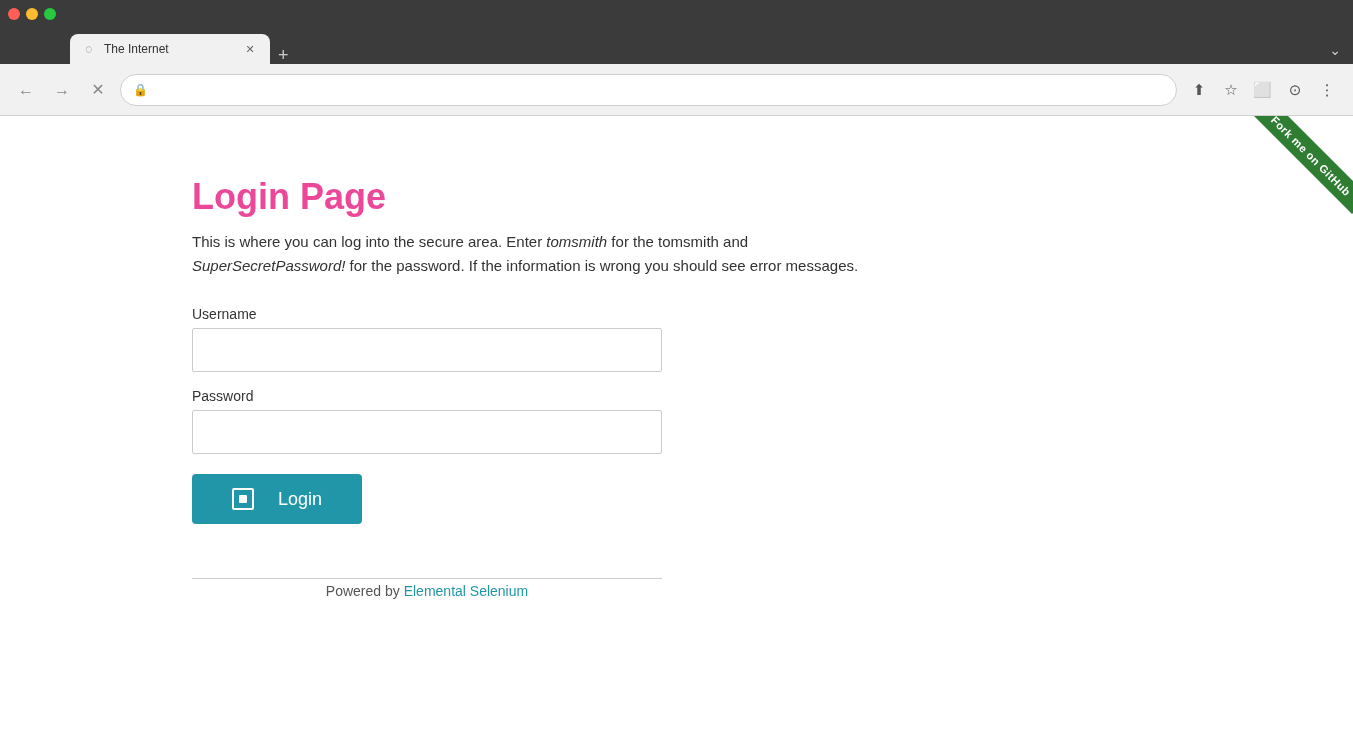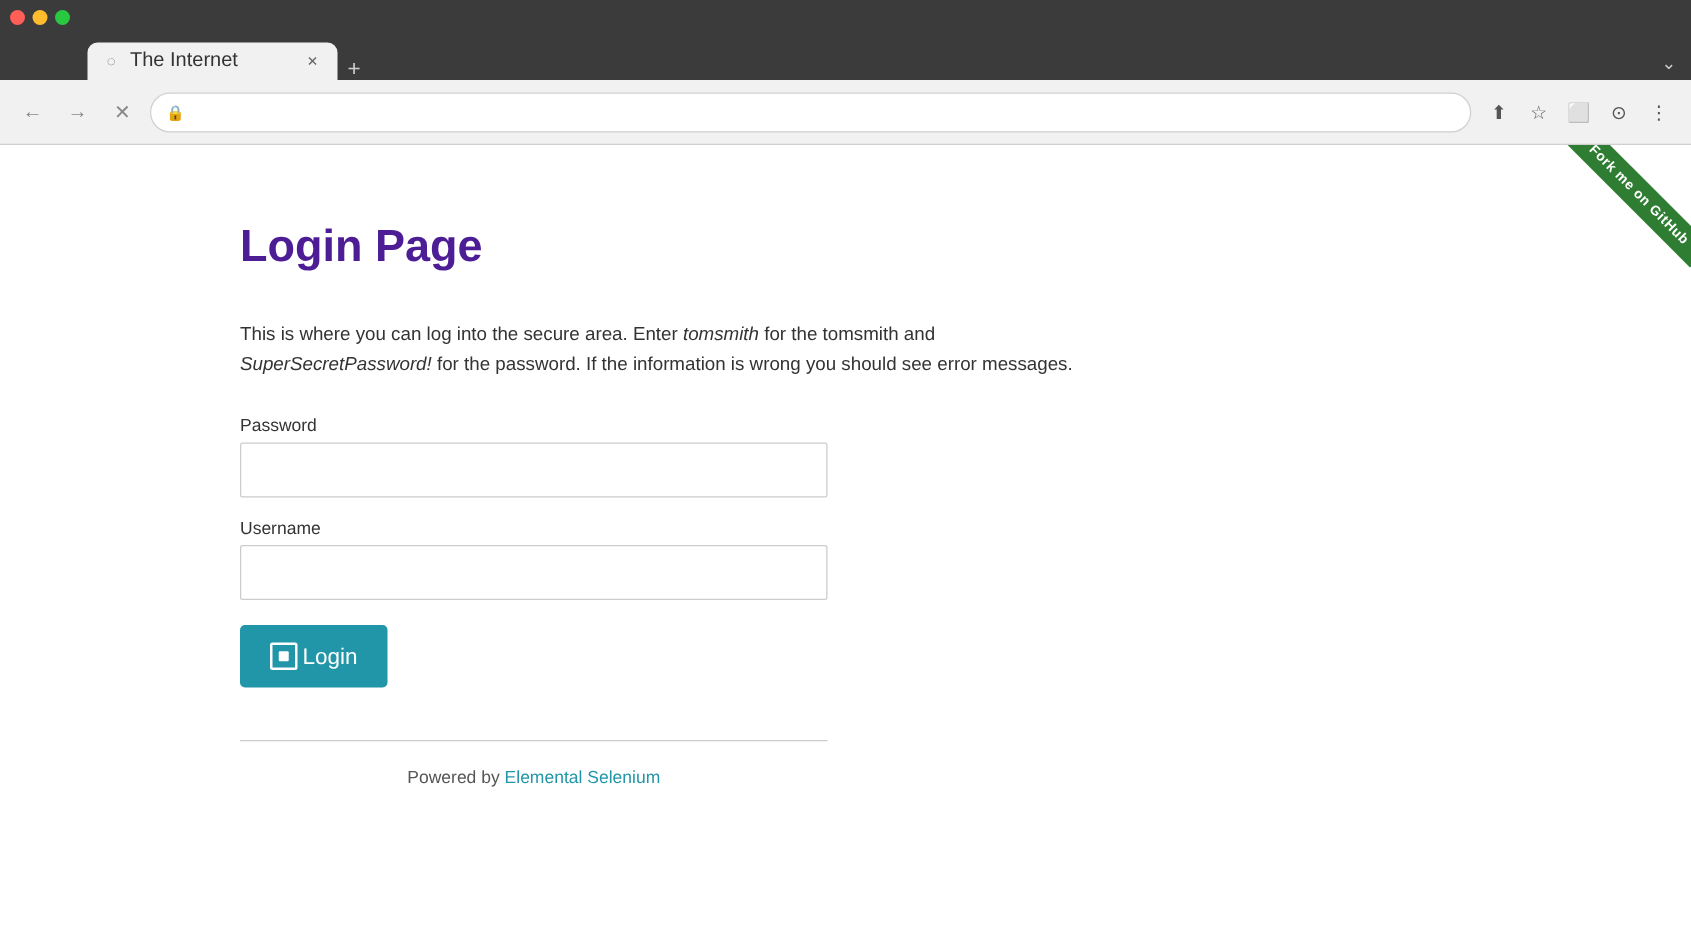--- a/index.html
+++ b/index.html
@@ -69,21 +69,21 @@
       width: 14px;
       height: 14px;
       display: flex;
       align-items: center;
       justify-content: center;
       color: #555;
       font-size: 12px;
     }
 
     .tab-title {
-      font-size: 16px;
+      font-size: 12px;
       color: #333;
       flex: 1;
     }
 
     .tab-close {
       width: 16px;
       height: 16px;
       border-radius: 50%;
       display: flex;
       align-items: center;
@@ -213,22 +213,22 @@
     }
 
     .main-content {
       padding: 60px 0 0 192px;
       max-width: 900px;
     }
 
     .page-heading {
       font-size: 36px;
       font-weight: 700;
-      color: #4c1d95;
-      margin-bottom: 38px;
+      color: #ec4899;
+      margin-bottom: 12px;
     }
 
     .description {
       font-size: 15px;
       color: #333;
       line-height: 1.6;
       margin-bottom: 28px;
       max-width: 740px;
     }
 
@@ -257,26 +257,26 @@
       outline: none;
       background: #fff;
     }
 
     .login-btn {
       margin-top: 20px;
       background: #2196a8;
       color: white;
       border: none;
       border-radius: 4px;
-      padding: 14px 24px;
+      padding: 14px 40px;
       font-size: 18px;
       cursor: pointer;
       display: flex;
       align-items: center;
-      gap: 4px;
+      gap: 24px;
     }
 
     .login-btn-icon {
       width: 22px;
       height: 22px;
       border: 2px solid white;
       border-radius: 2px;
       display: flex;
       align-items: center;
       justify-content: center;
@@ -284,24 +284,24 @@
 
     .login-btn-icon::after {
       content: '';
       width: 8px;
       height: 8px;
       background: white;
       border-radius: 1px;
     }
 
     .footer {
-      margin-top: 42px;
+      margin-top: 54px;
       width: 470px;
       border-top: 1px solid #ccc;
-      padding-top: 20px;
+      padding-top: 4px;
       text-align: center;
       font-size: 14px;
       color: #555;
     }
 
     .footer a {
       color: #2196a8;
       text-decoration: none;
     }
   </style>
@@ -355,27 +355,27 @@
     <div class="main-content">
 
       <h1 class="page-heading">Login Page</h1>
 
       <p class="description">
         <span>This is where you can log into the secure area. Enter </span><em>tomsmith</em><span> for the tomsmith and </span><em>SuperSecretPassword!</em><span> for the password. If the information is wrong you should see error messages.</span>
       </p>
 
       <form>
         <div class="form-group">
+          <label class="form-label">Username</label>
+          <input class="form-input" type="text" id="username" style="">
+        </div>
+
+        <div class="form-group">
           <label class="form-label">Password</label>
           <input class="form-input" type="password" id="password" style="">
-        </div>
-
-        <div class="form-group">
-          <label class="form-label">Username</label>
-          <input class="form-input" type="text" id="username" style="">
         </div>
 
         <button class="login-btn" type="submit">
           <div class="login-btn-icon"></div>
           <span>Login</span>
         </button>
       </form>
 
       <div class="footer">
         <span>Powered by </span><a href="#">Elemental Selenium</a>

